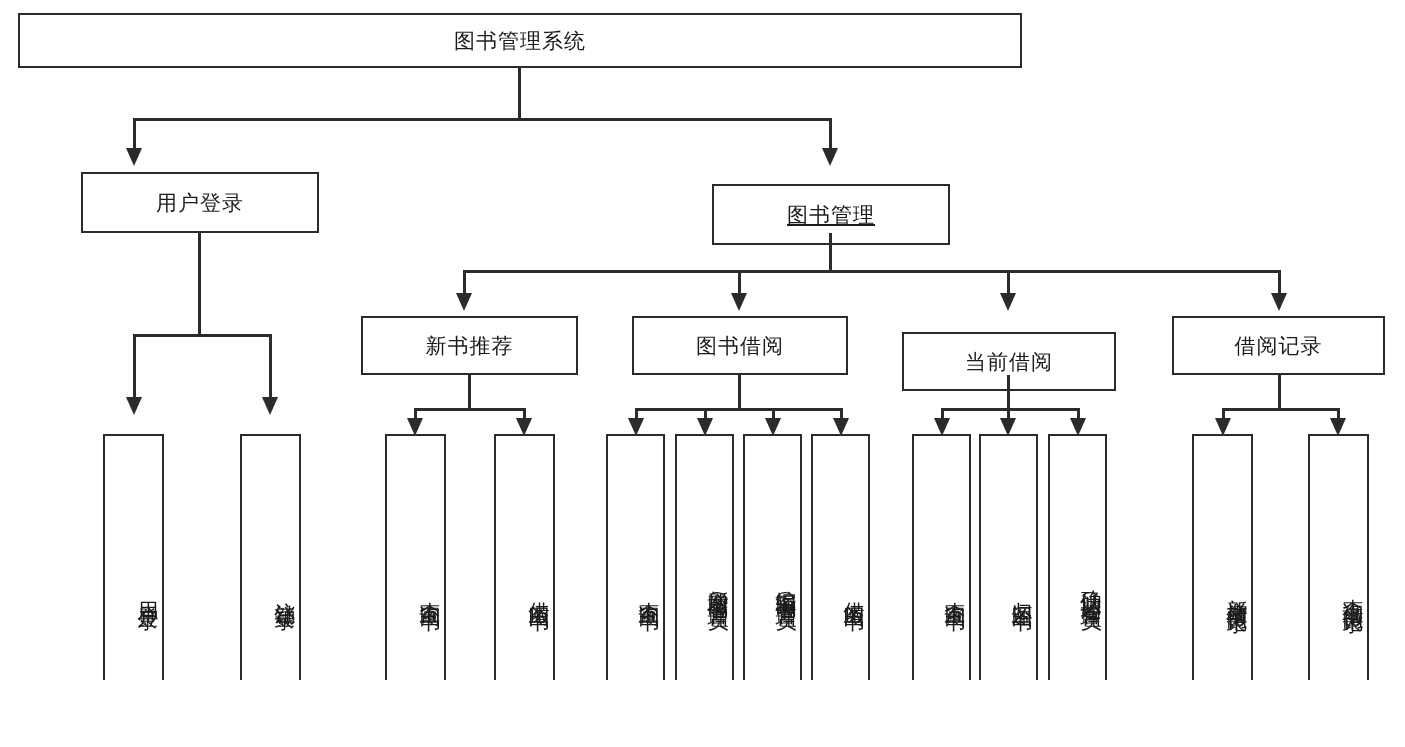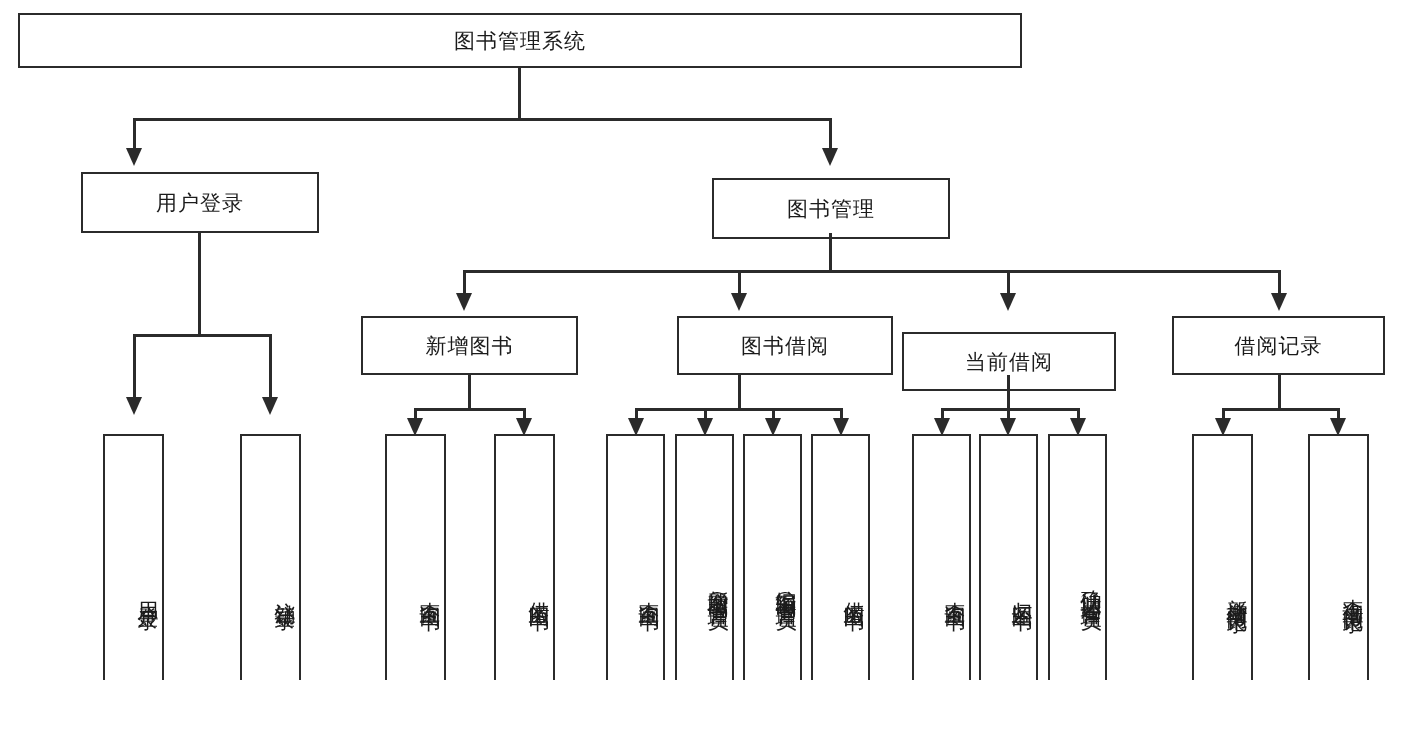--- a/index.html
+++ b/index.html
@@ -85,21 +85,21 @@
   <div class="edge v" style="left:133px; top:118px; width:3px; height:32px;"></div>
   <div class="arrow" style="left:126px; top:148px;"></div>
 
   <div class="edge v" style="left:829px; top:118px; width:3px; height:32px;"></div>
   <div class="arrow" style="left:822px; top:148px;"></div>
 
   <div class="node horiz" style="left:81px; top:172px; width:238px; height:61px;">
     <span>用户登录</span>
   </div>
 
-  <div class="node horiz" style="left:712px; top:178px; width:238px; height:61px;">
+  <div class="node horiz" style="left:712px; top:184px; width:238px; height:61px;text-decoration:underline;">
     <span>图书管理</span>
   </div>
 
   <div class="edge v" style="left:198px; top:233px; width:3px; height:103px;"></div>
   <div class="edge h" style="left:133px; top:334px; width:139px; height:3px;"></div>
   <div class="edge v" style="left:133px; top:334px; width:3px; height:65px;"></div>
   <div class="arrow" style="left:126px; top:397px;"></div>
   <div class="edge v" style="left:269px; top:334px; width:3px; height:65px;"></div>
   <div class="arrow" style="left:262px; top:397px;"></div>
 
@@ -112,23 +112,23 @@
   <div class="edge v" style="left:738px; top:270px; width:3px; height:25px;"></div>
   <div class="arrow" style="left:731px; top:293px;"></div>
 
   <div class="edge v" style="left:1007px; top:270px; width:3px; height:25px;"></div>
   <div class="arrow" style="left:1000px; top:293px;"></div>
 
   <div class="edge v" style="left:1278px; top:270px; width:3px; height:25px;"></div>
   <div class="arrow" style="left:1271px; top:293px;"></div>
 
   <div class="node horiz" style="left:361px; top:316px; width:217px; height:59px;">
-    <span>新增图书</span>
-  </div>
-  <div class="node horiz" style="left:632px; top:316px; width:216px; height:59px;margin-left:45px;">
+    <span>新书推荐</span>
+  </div>
+  <div class="node horiz" style="left:632px; top:316px; width:216px; height:59px;">
     <span>图书借阅</span>
   </div>
   <div class="node horiz" style="left:902px; top:316px; width:214px; height:59px;margin-top:16px;">
     <span>当前借阅</span>
   </div>
   <div class="node horiz" style="left:1172px; top:316px; width:213px; height:59px;">
     <span>借阅记录</span>
   </div>
 
   <div class="edge v" style="left:468px; top:375px; width:3px; height:36px;"></div>

